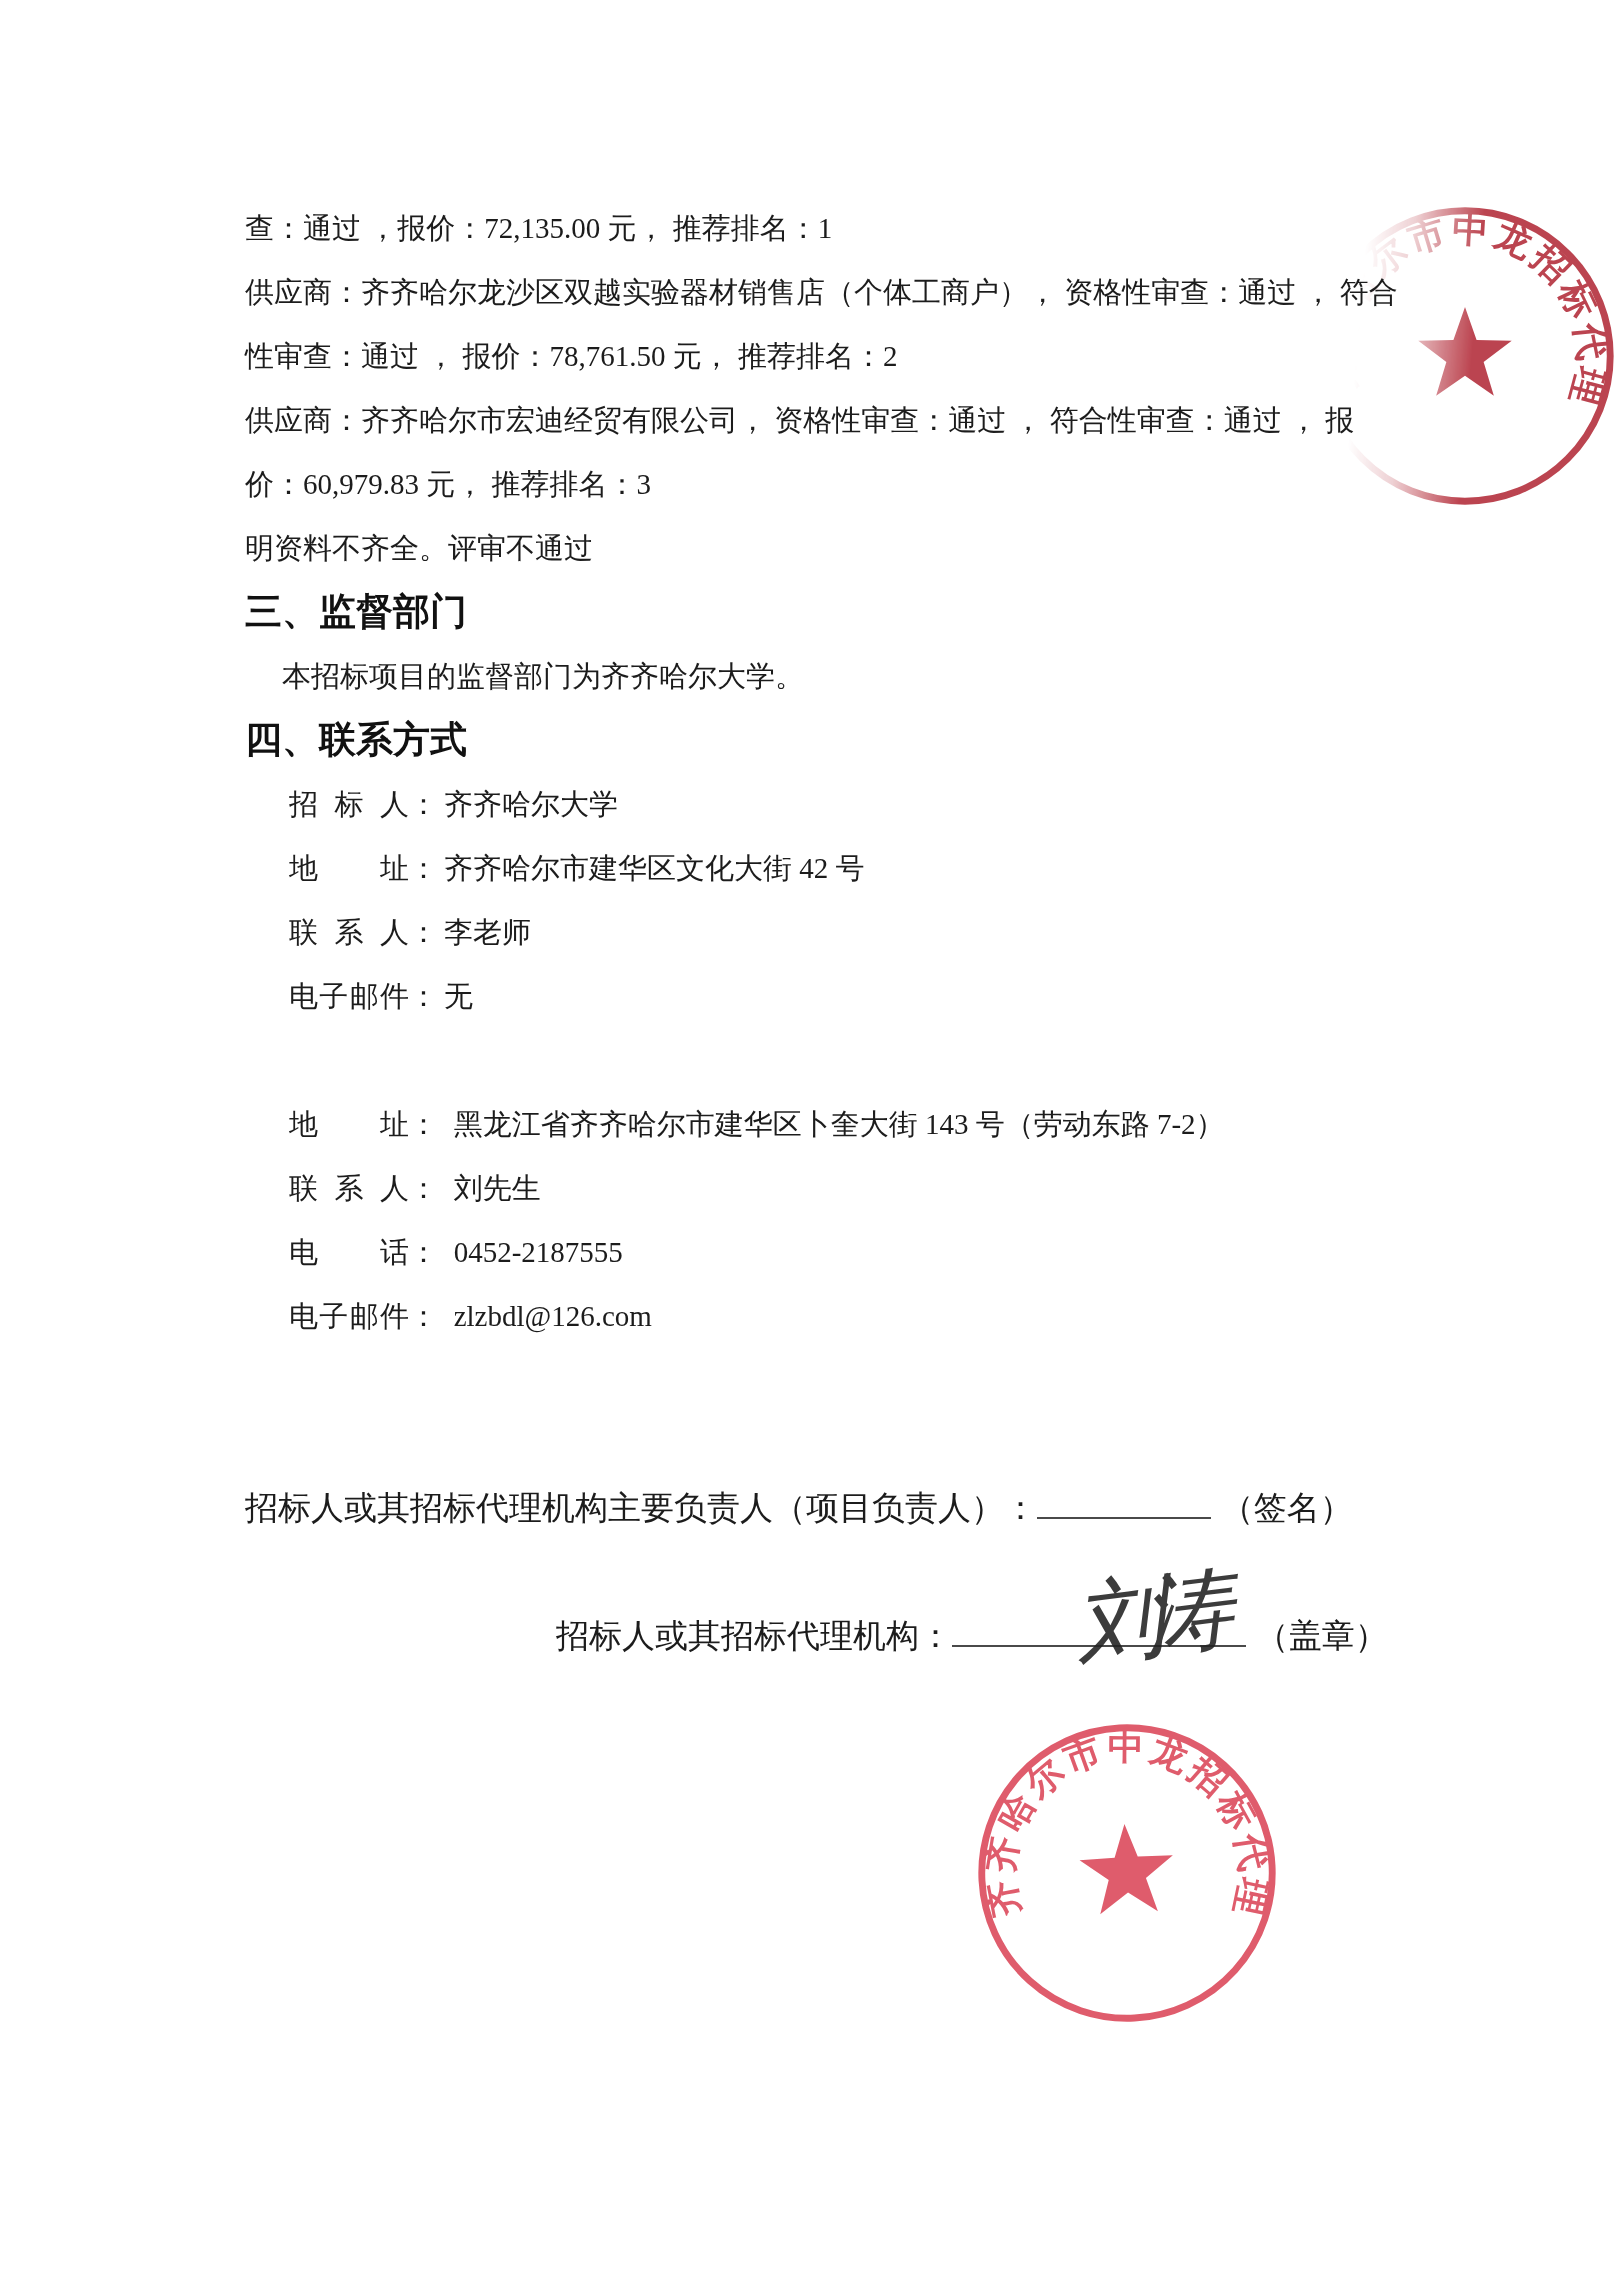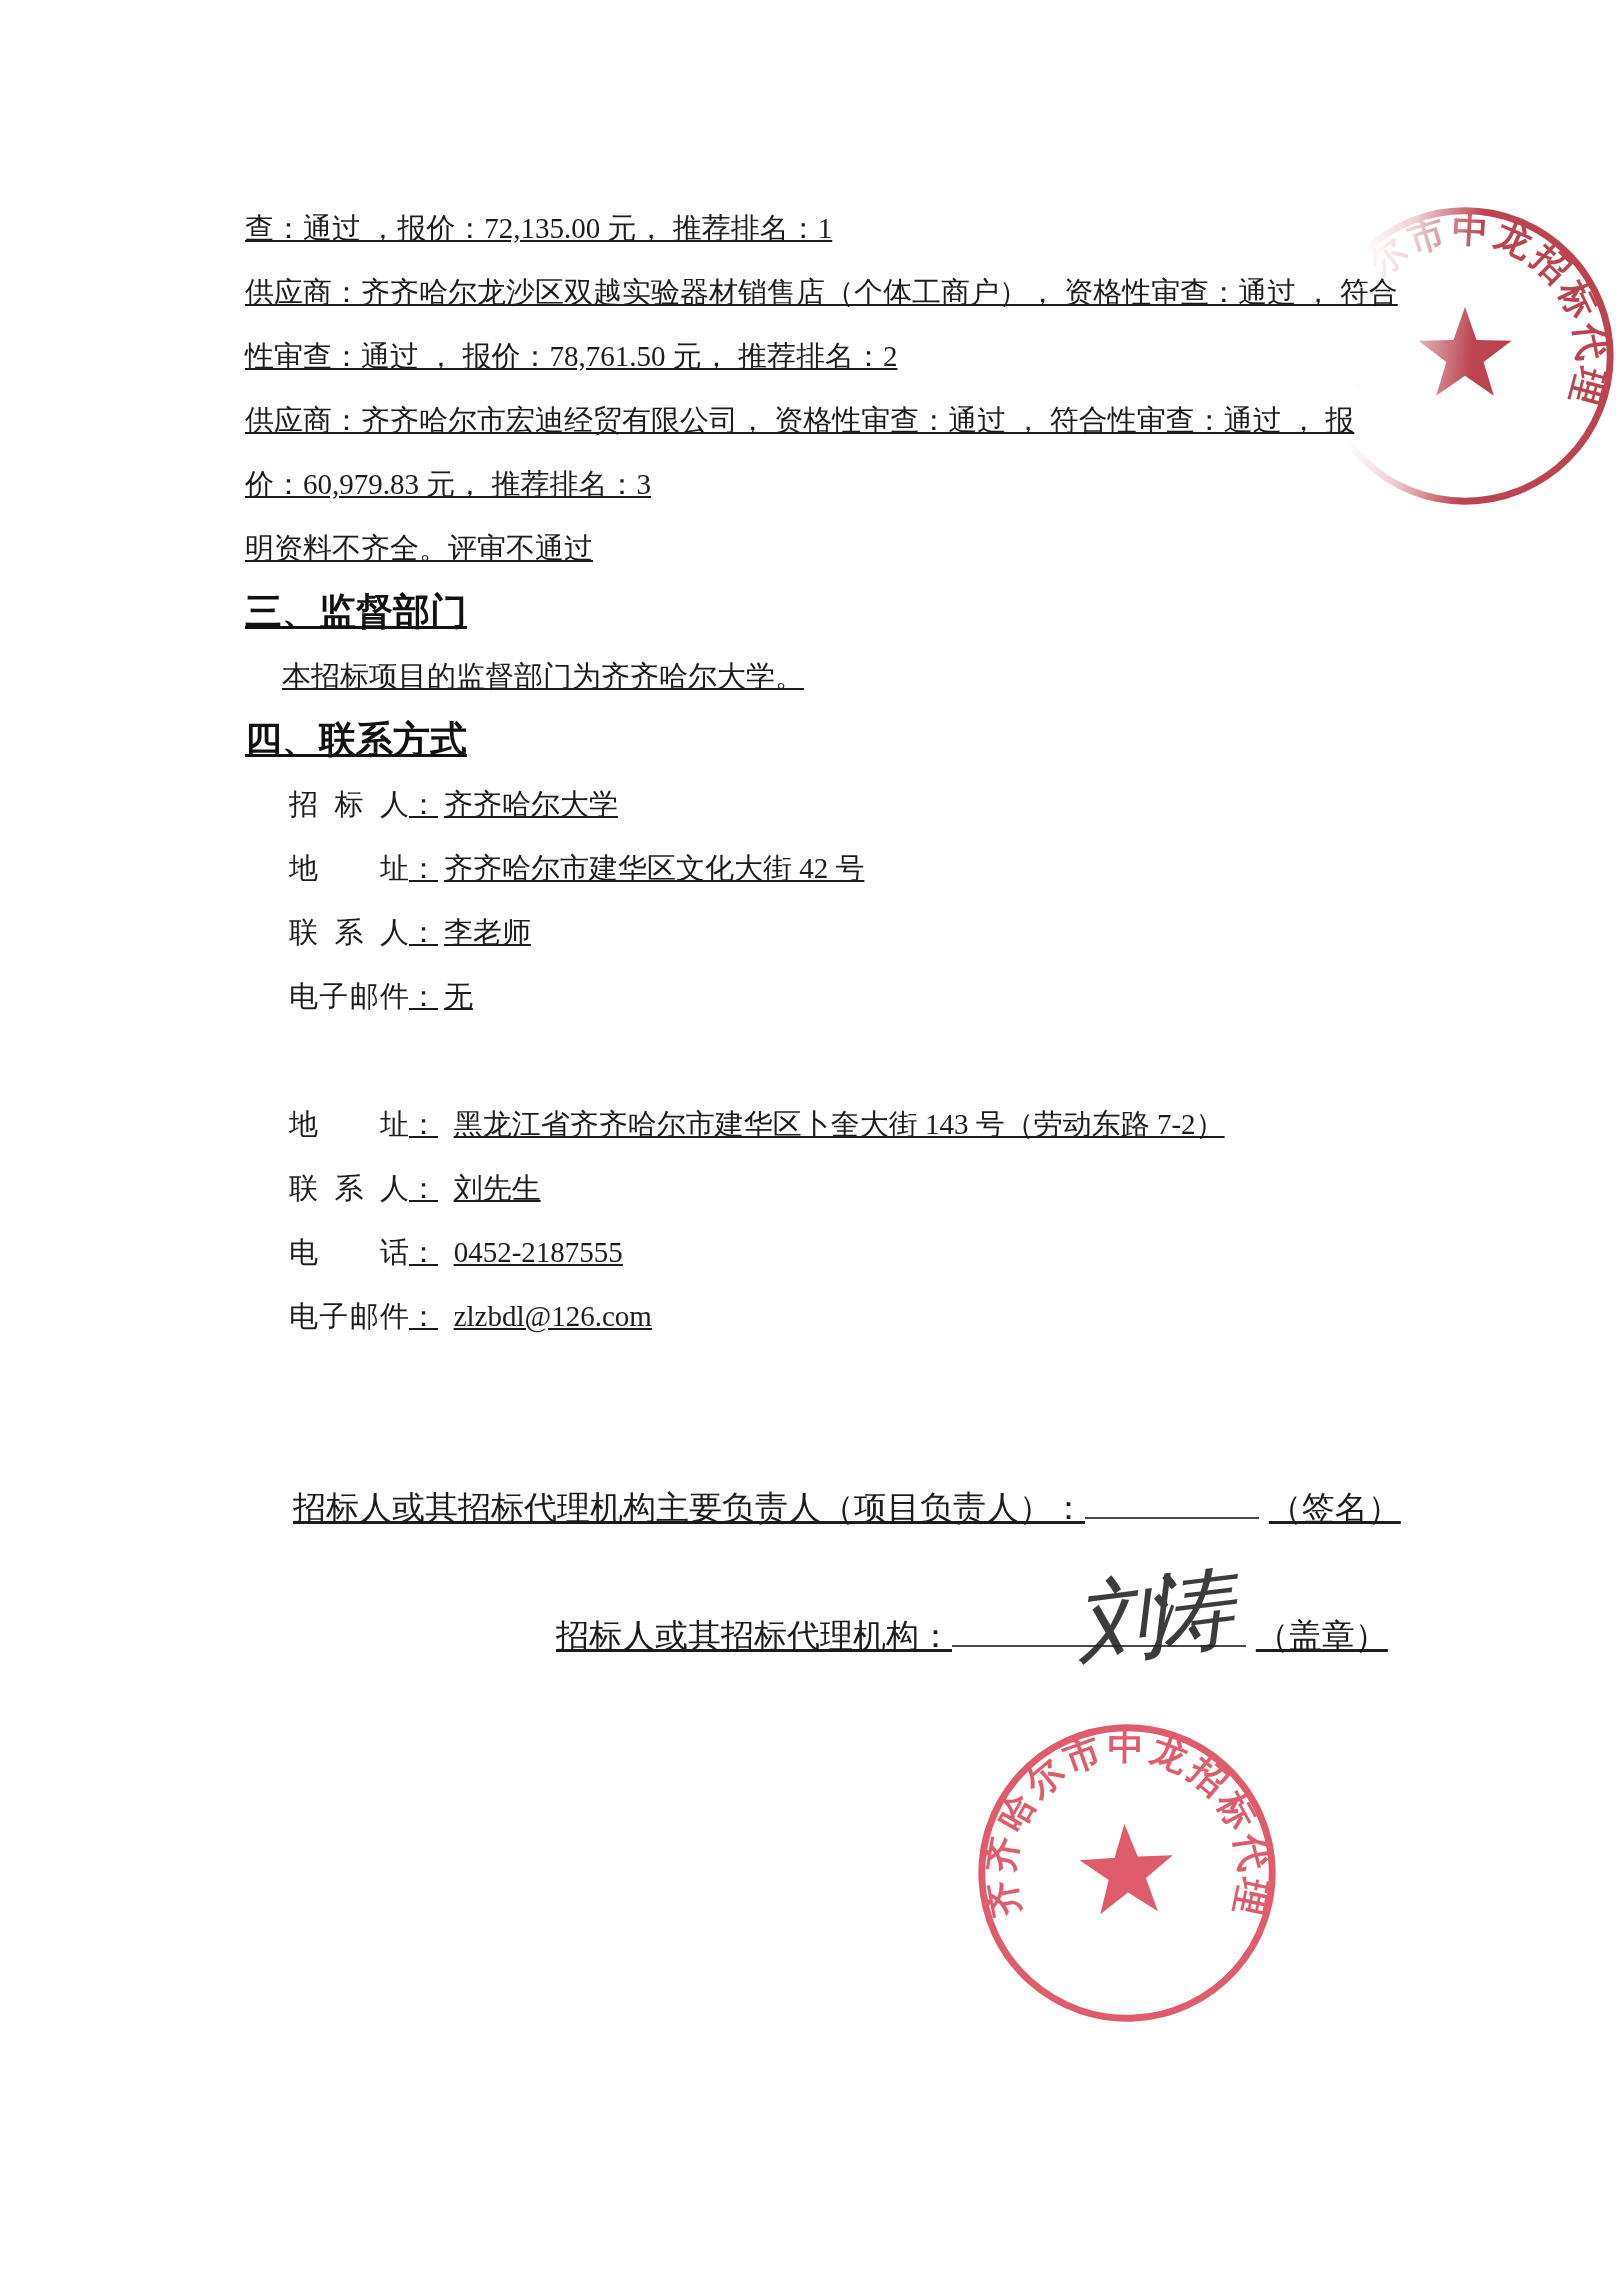--- a/index.html
+++ b/index.html
@@ -11,41 +11,40 @@
     color:#1c1c1c;
     overflow:hidden;
   }
   .doc{
     position:absolute;left:0;top:196px;width:1620px;
   }
   .line{
     height:64px;line-height:64px;
     font-size:29px;
     white-space:nowrap;
-    text-decoration:underline;
   }
   .ind-body{padding-left:245px;}
   .ind-sub{padding-left:282px;}
   .ind-contact{padding-left:289px;}
   .heading{
     font-size:37px;font-weight:bold;color:#111;
     padding-left:245px;
   }
   .blank{height:64px;}
   
   .clabel{
     display:inline-block;width:120px;
     text-align:justify;text-align-last:justify;
     vertical-align:top;
   }
   .cval{padding-left:5.9px;}
   .cval-b{padding-left:15.7px;}
   
   .sigrow{font-size:33px;}
-  .sigrow-leader{padding-left:245px;margin-left:48px;}
+  .sigrow-leader{padding-left:245px;}
   .sigrow-org{padding-left:556px;}
   .uline{
     display:inline-block;height:39px;
     border-bottom:2.9px solid #4a4a4a;
     vertical-align:baseline;
   }
   .uline-sign{width:174px;}
   .uline-seal{width:294px;}
   .suffix{padding-left:9.8px;}
   

